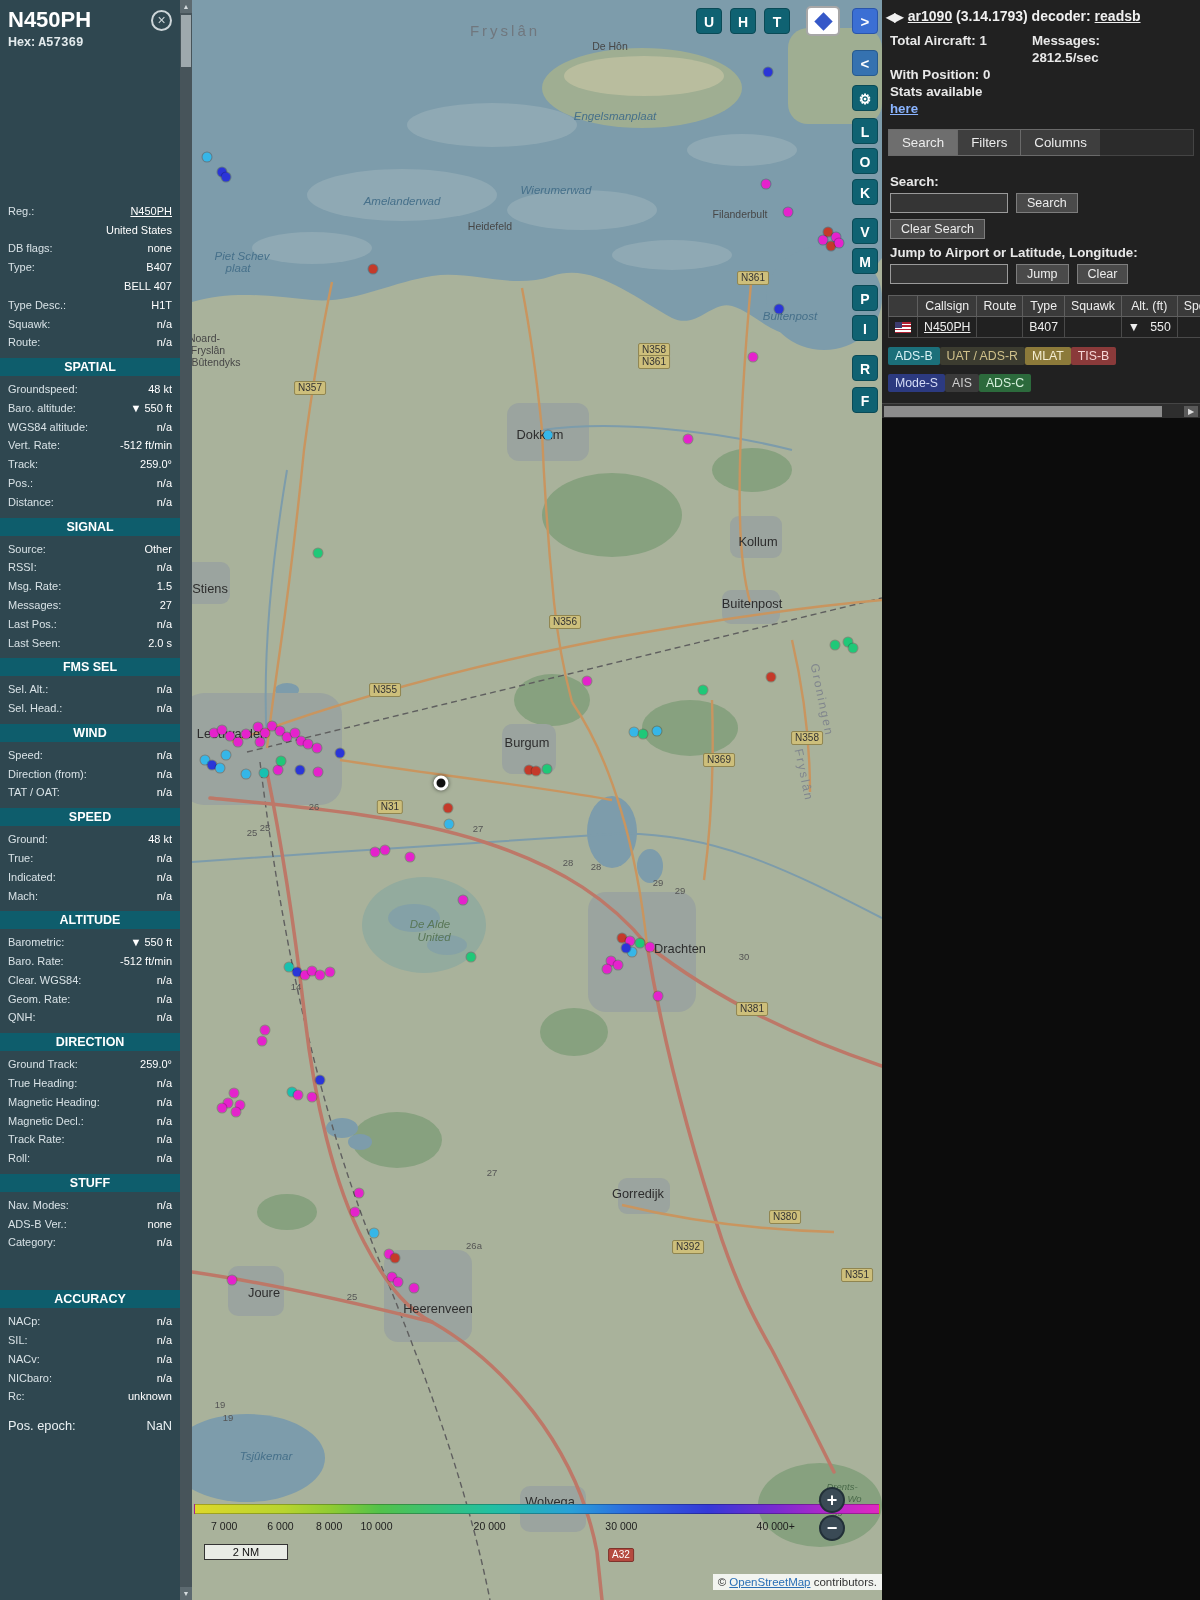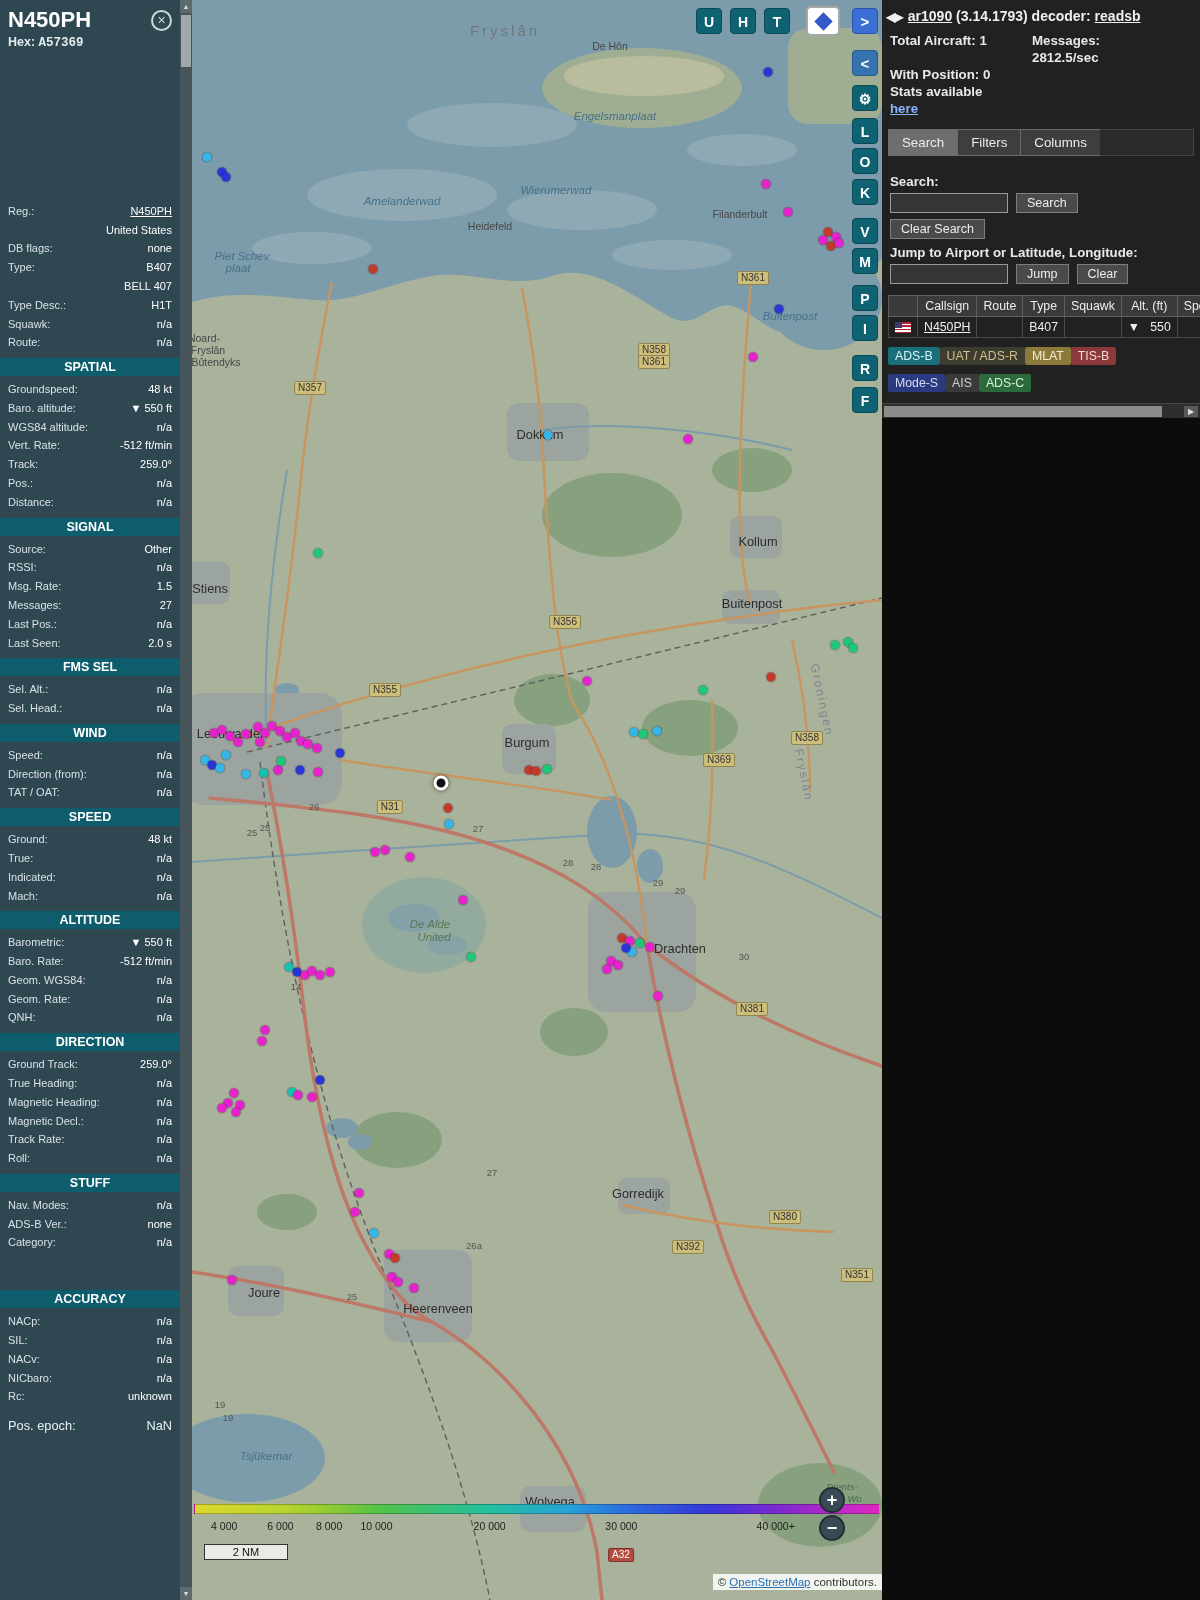--- a/index.html
+++ b/index.html
@@ -266,21 +266,21 @@
           <div class="lp-header">ALTITUDE</div>
           <div class="lp-row">
             <span class="lp-label">Barometric:</span>
             <span class="lp-value">▼ 550 ft</span>
           </div>
           <div class="lp-row">
             <span class="lp-label">Baro. Rate:</span>
             <span class="lp-value">-512 ft/min</span>
           </div>
           <div class="lp-row">
-            <span class="lp-label">Geom. WGS84:</span>
+            <span class="lp-label">Clear. WGS84:</span>
             <span class="lp-value">n/a</span>
           </div>
           <div class="lp-row">
             <span class="lp-label">Geom. Rate:</span>
             <span class="lp-value">n/a</span>
           </div>
           <div class="lp-row">
             <span class="lp-label">QNH:</span>
             <span class="lp-value">n/a</span>
           </div>
@@ -622,21 +622,21 @@
         <div class="mbtn" style="right: 4px; top: 218px;">V</div>
         <div class="mbtn" style="right: 4px; top: 248px;">M</div>
         <div class="mbtn" style="right: 4px; top: 285px;">P</div>
         <div class="mbtn" style="right: 4px; top: 315px;">I</div>
         <div class="mbtn" style="right: 4px; top: 355px;">R</div>
         <div class="mbtn" style="right: 4px; top: 387px;">F</div>
       </div>
 
     <div class="altbar"></div>
     <div id="alt-ticks">
-        <span class="alt-tick" style="left: 4.4%;">4 000</span>
+        <span class="alt-tick" style="left: 4.4%;">7 000</span>
         <span class="alt-tick" style="left: 12.6%;">6 000</span>
         <span class="alt-tick" style="left: 19.7%;">8 000</span>
         <span class="alt-tick" style="left: 26.6%;">10 000</span>
         <span class="alt-tick" style="left: 43.1%;">20 000</span>
         <span class="alt-tick" style="left: 62.3%;">30 000</span>
         <span class="alt-tick" style="left: 84.8%;">40 000+</span>
       </div>
     <div class="zoom-btn zin">+</div>
     <div class="zoom-btn zout">−</div>
     <div class="scale">2 NM</div>

